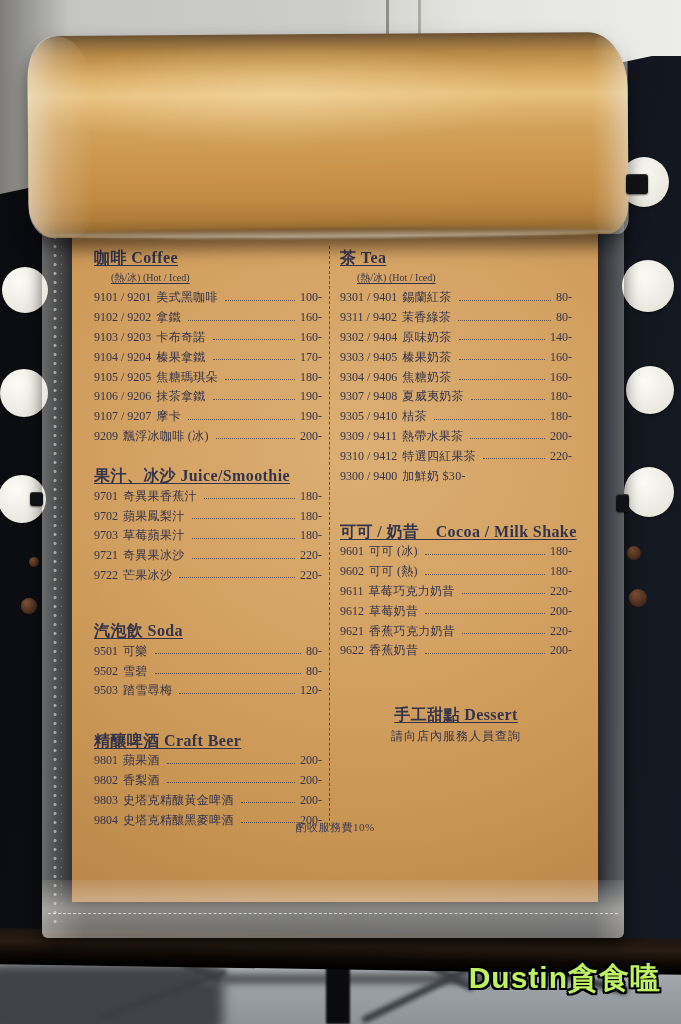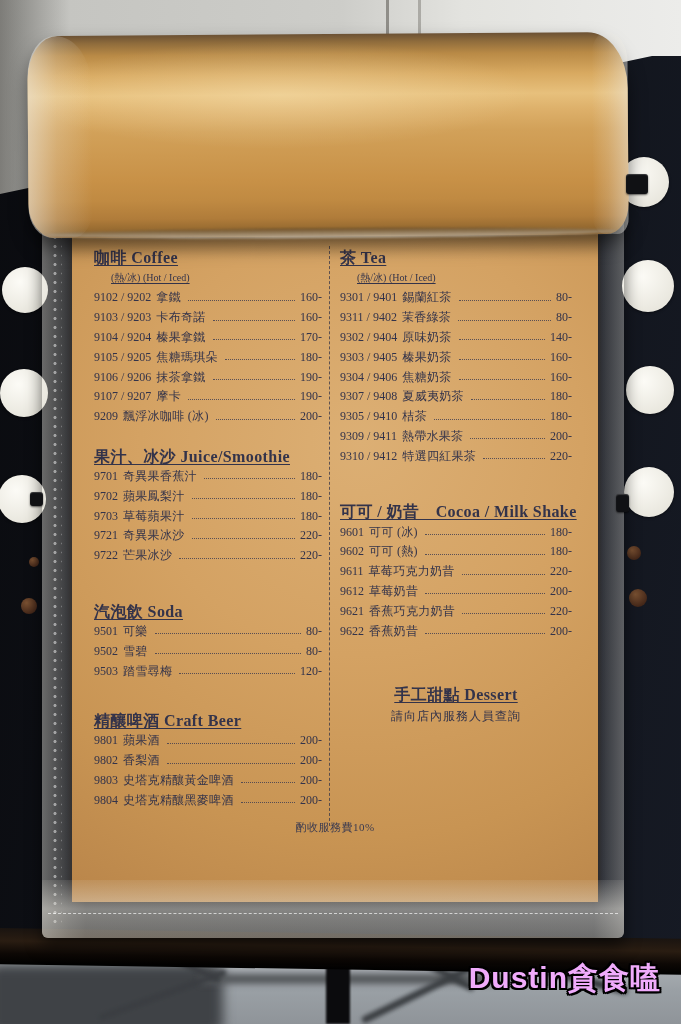--- a/index.html
+++ b/index.html
@@ -99,21 +99,21 @@
   .dots{flex:1;border-bottom:1.3px dotted rgba(58,58,80,.8);margin:5px 5px 0 7px;}
   .price{white-space:nowrap;}
   .section.center{text-align:center;}
   .section.center .section-title{display:inline-block;}
   .section-note{font-size:12px;height:22px;line-height:22px;letter-spacing:1px;}
   .service-note{position:absolute;left:0;right:0;top:594px;text-align:center;
     font-size:11px;color:#3a3a50;letter-spacing:.5px;}
 
   
   .watermark{position:absolute;right:20px;top:958px;z-index:9;
-    font-family:"Liberation Sans","DejaVu Sans",sans-serif;font-weight:700;font-size:30px;color:#f0abfc;letter-spacing:1px;
+    font-family:"Liberation Sans","DejaVu Sans",sans-serif;font-weight:700;font-size:30px;color:#bef264;letter-spacing:1px;
     text-shadow:-2px -2px 0 #000,2px -2px 0 #000,-2px 2px 0 #000,2px 2px 0 #000,
                 0 -2px 0 #000,0 2px 0 #000,-2px 0 0 #000,2px 0 0 #000;}
 </style>
 </head>
 <body>
 
 <div class="scene">
 
   <div class="wall"></div>
 
@@ -147,20 +147,26 @@
 
   <div class="sleeve">
     <div class="paper">
       <div class="page-content">
         <div class="divider"></div>
         <div class="col col-left">
             <div class="section">
               <div class="section-title">咖啡 Coffee</div>
               <div class="section-sub">(熱/冰) (Hot / Iced)</div>
               <div class="row">
+                <span class="code">9101 / 9201</span>
+                <span class="iname">美式黑咖啡</span>
+                <span class="dots"></span>
+                <span class="price">100-</span>
+              </div>
+              <div class="row">
                 <span class="code">9102 / 9202</span>
                 <span class="iname">拿鐵</span>
                 <span class="dots"></span>
                 <span class="price">160-</span>
               </div>
               <div class="row">
                 <span class="code">9103 / 9203</span>
                 <span class="iname">卡布奇諾</span>
                 <span class="dots"></span>
                 <span class="price">160-</span>
@@ -328,20 +334,24 @@
                 <span class="code">9309 / 9411</span>
                 <span class="iname">熱帶水果茶</span>
                 <span class="dots"></span>
                 <span class="price">200-</span>
               </div>
               <div class="row">
                 <span class="code">9310 / 9412</span>
                 <span class="iname">特選四紅果茶</span>
                 <span class="dots"></span>
                 <span class="price">220-</span>
+              </div>
+              <div class="row">
+                <span class="code">9300 / 9400</span>
+                <span class="iname">加鮮奶 $30-</span>
               </div>
             </div>
             <div class="section">
               <div class="section-title">可可 / 奶昔　Cocoa / Milk Shake</div>
               <div class="row">
                 <span class="code">9601</span>
                 <span class="iname">可可 (冰)</span>
                 <span class="dots"></span>
                 <span class="price">180-</span>
               </div>

